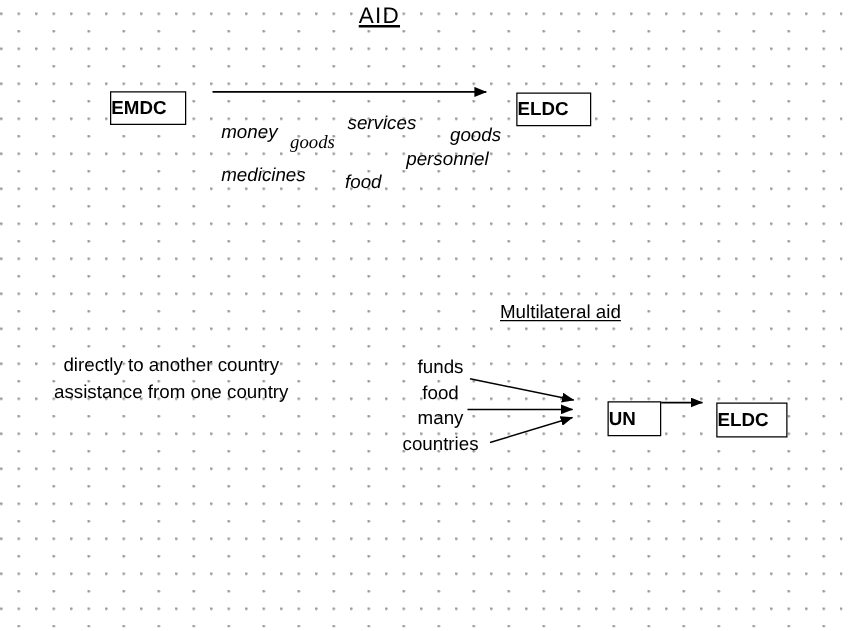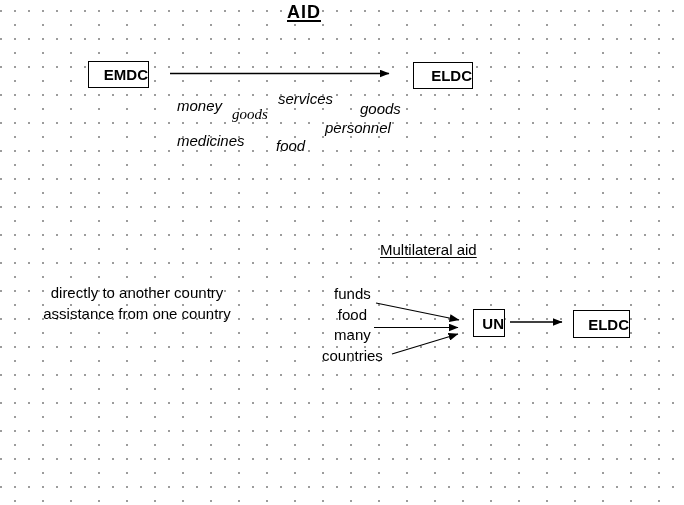--- a/index.html
+++ b/index.html
@@ -21,38 +21,39 @@
     width: 674px; height: 502px;
     background-image:
       radial-gradient(circle at 1px 1px, #9c9c9c 0.9px, rgba(255,255,255,0) 1.3px),
       radial-gradient(circle at 1px 1px, #9c9c9c 0.9px, rgba(255,255,255,0) 1.3px);
     background-size: 14px 28px, 28px 28px;
     background-position: 0px 10px, 14px 24px;
   }
   .arrows { position: absolute; left: 0; top: 0; }
   .title {
     position: absolute; left: 287px; top: 2px;
-    font-size: 18px; font-weight: bold; letter-spacing: 1px;
+    font-size: 18px; font-weight: normal; letter-spacing: 1px;
     line-height: 20px;
     text-decoration: underline;
     text-decoration-thickness: 2px;
     text-underline-offset: 2px;
     white-space: nowrap;
   }
   .box {
     position: absolute;
     border: 1.5px solid #000000;
     background: #ffffff;
-    display: flex; align-items: center; justify-content: flex-end;
+    display: flex; align-items: center; justify-content: flex-start;
     font-weight: bold; font-size: 15px;
     box-sizing: border-box;
+    margin-top: 12px;
   }
   #box-emdc        { left: 88px;  top: 61px;  width: 61px; height: 27px; }
   #box-eldc-top    { left: 413px; top: 62px;  width: 60px; height: 27px; }
-  #box-un          { left: 473px; top: 309px; width: 32px; height: 28px; }
+  #box-un          { left: 486px; top: 309px; width: 43px; height: 28px; }
   #box-eldc-bottom { left: 573px; top: 310px; width: 57px; height: 28px; }
   .aid {
     position: absolute;
     font-style: italic; font-size: 15px; line-height: 15px;
     white-space: nowrap;
   }
   #aid-money     { left: 177px; top: 98px;  }
   #aid-goods     { left: 232px; top: 107px; font-family: Liberation Serif, serif; }
   #aid-services  { left: 278px; top: 91px;  }
   #aid-arms      { left: 360px; top: 101px; }
@@ -60,21 +61,21 @@
   #aid-food      { left: 276px; top: 138px; }
   #aid-personnel { left: 325px; top: 120px; font-style: italic; }
   .heading {
     position: absolute;
     font-size: 15px; line-height: 18px;
     text-decoration: underline;
     text-underline-offset: 2px;
     white-space: nowrap;
   }
   #bilateral-heading    { left: 104px; top: 242px; }
-  #multilateral-heading { left: 380px; top: 241px; }
+  #multilateral-heading { left: 400px; top: 241px; }
   #bilateral-desc {
     position: absolute; left: 38px; top: 282px; width: 198px;
     text-align: center;
     font-size: 15px; line-height: 21px;
   }
   #funds-col {
     position: absolute; left: 322px; top: 284px;
     font-size: 15px; line-height: 20.5px; text-align: center;
   }
 </style>

